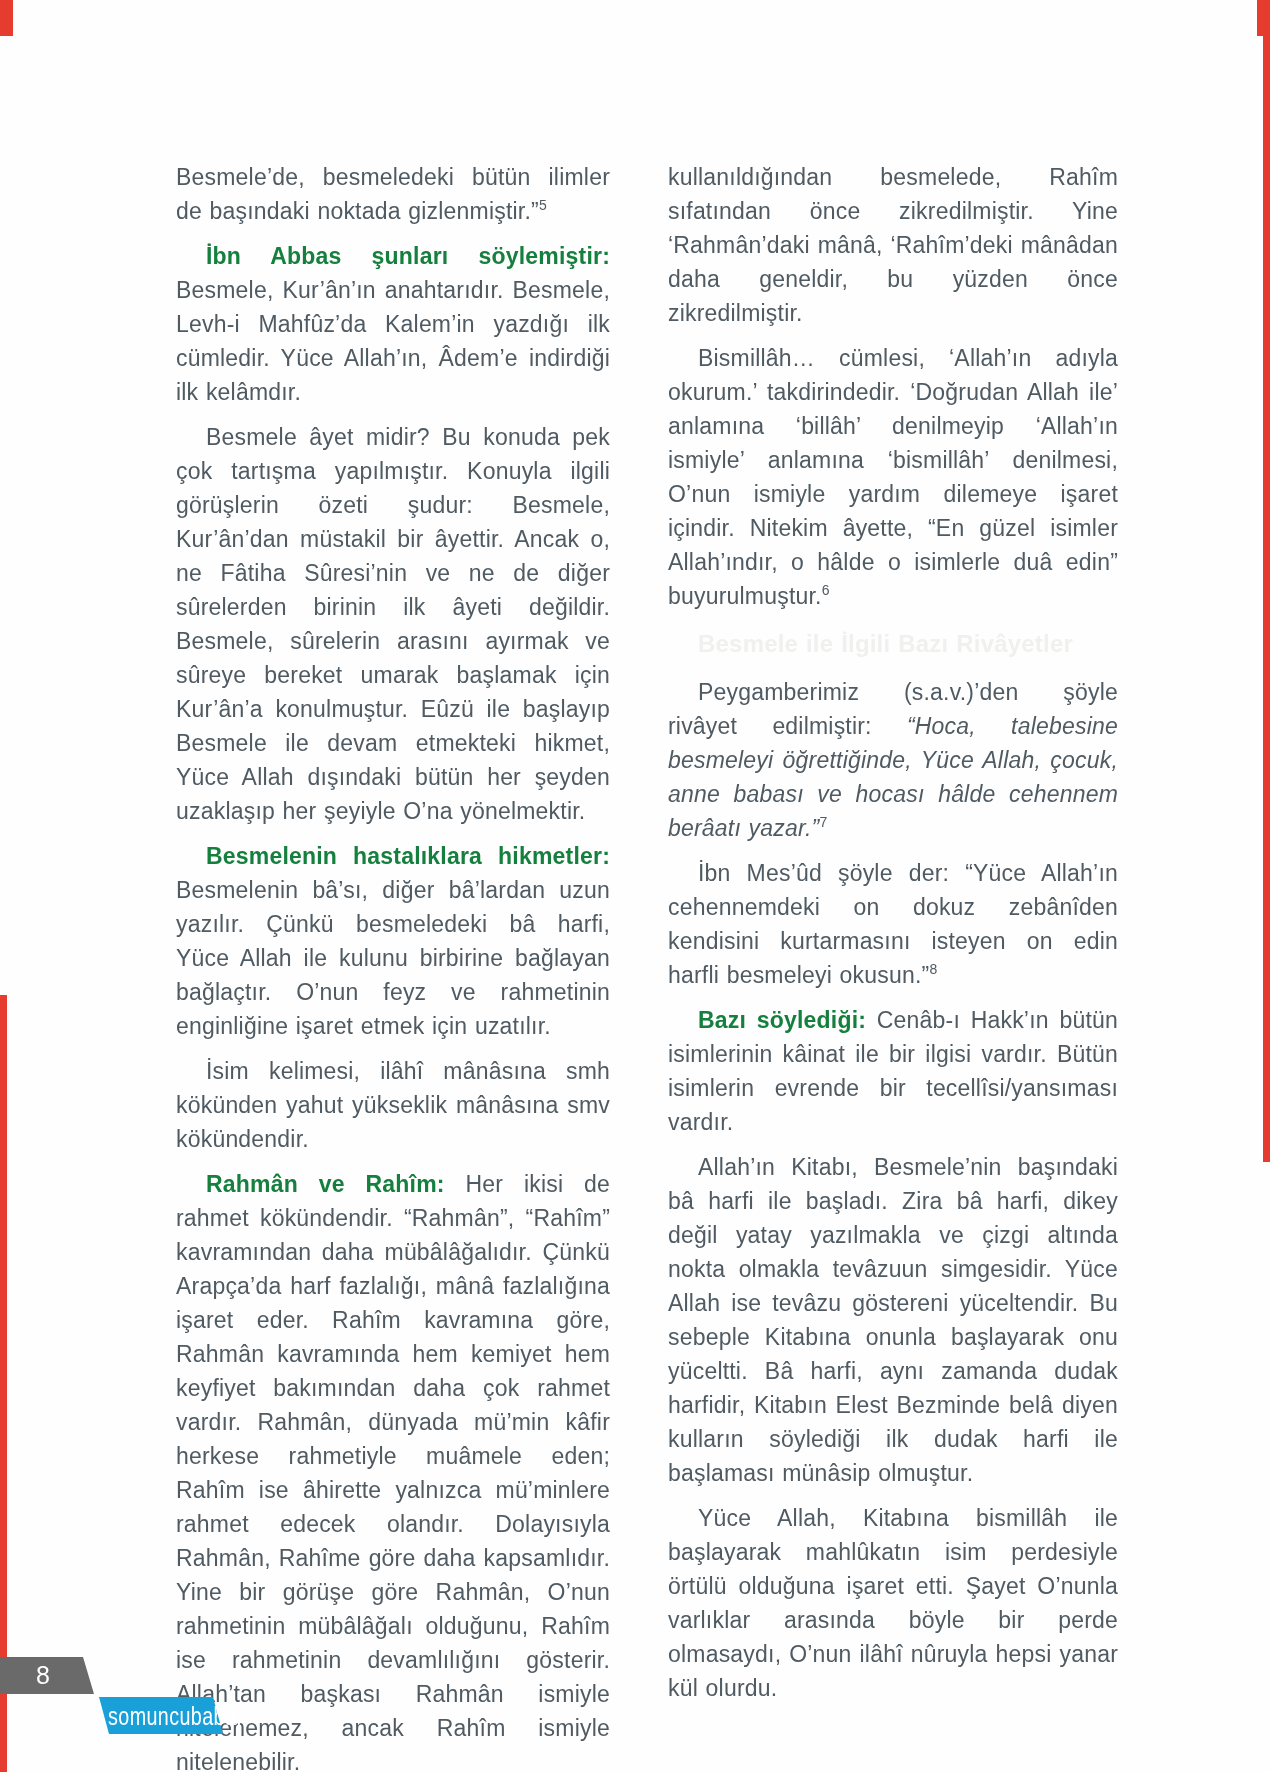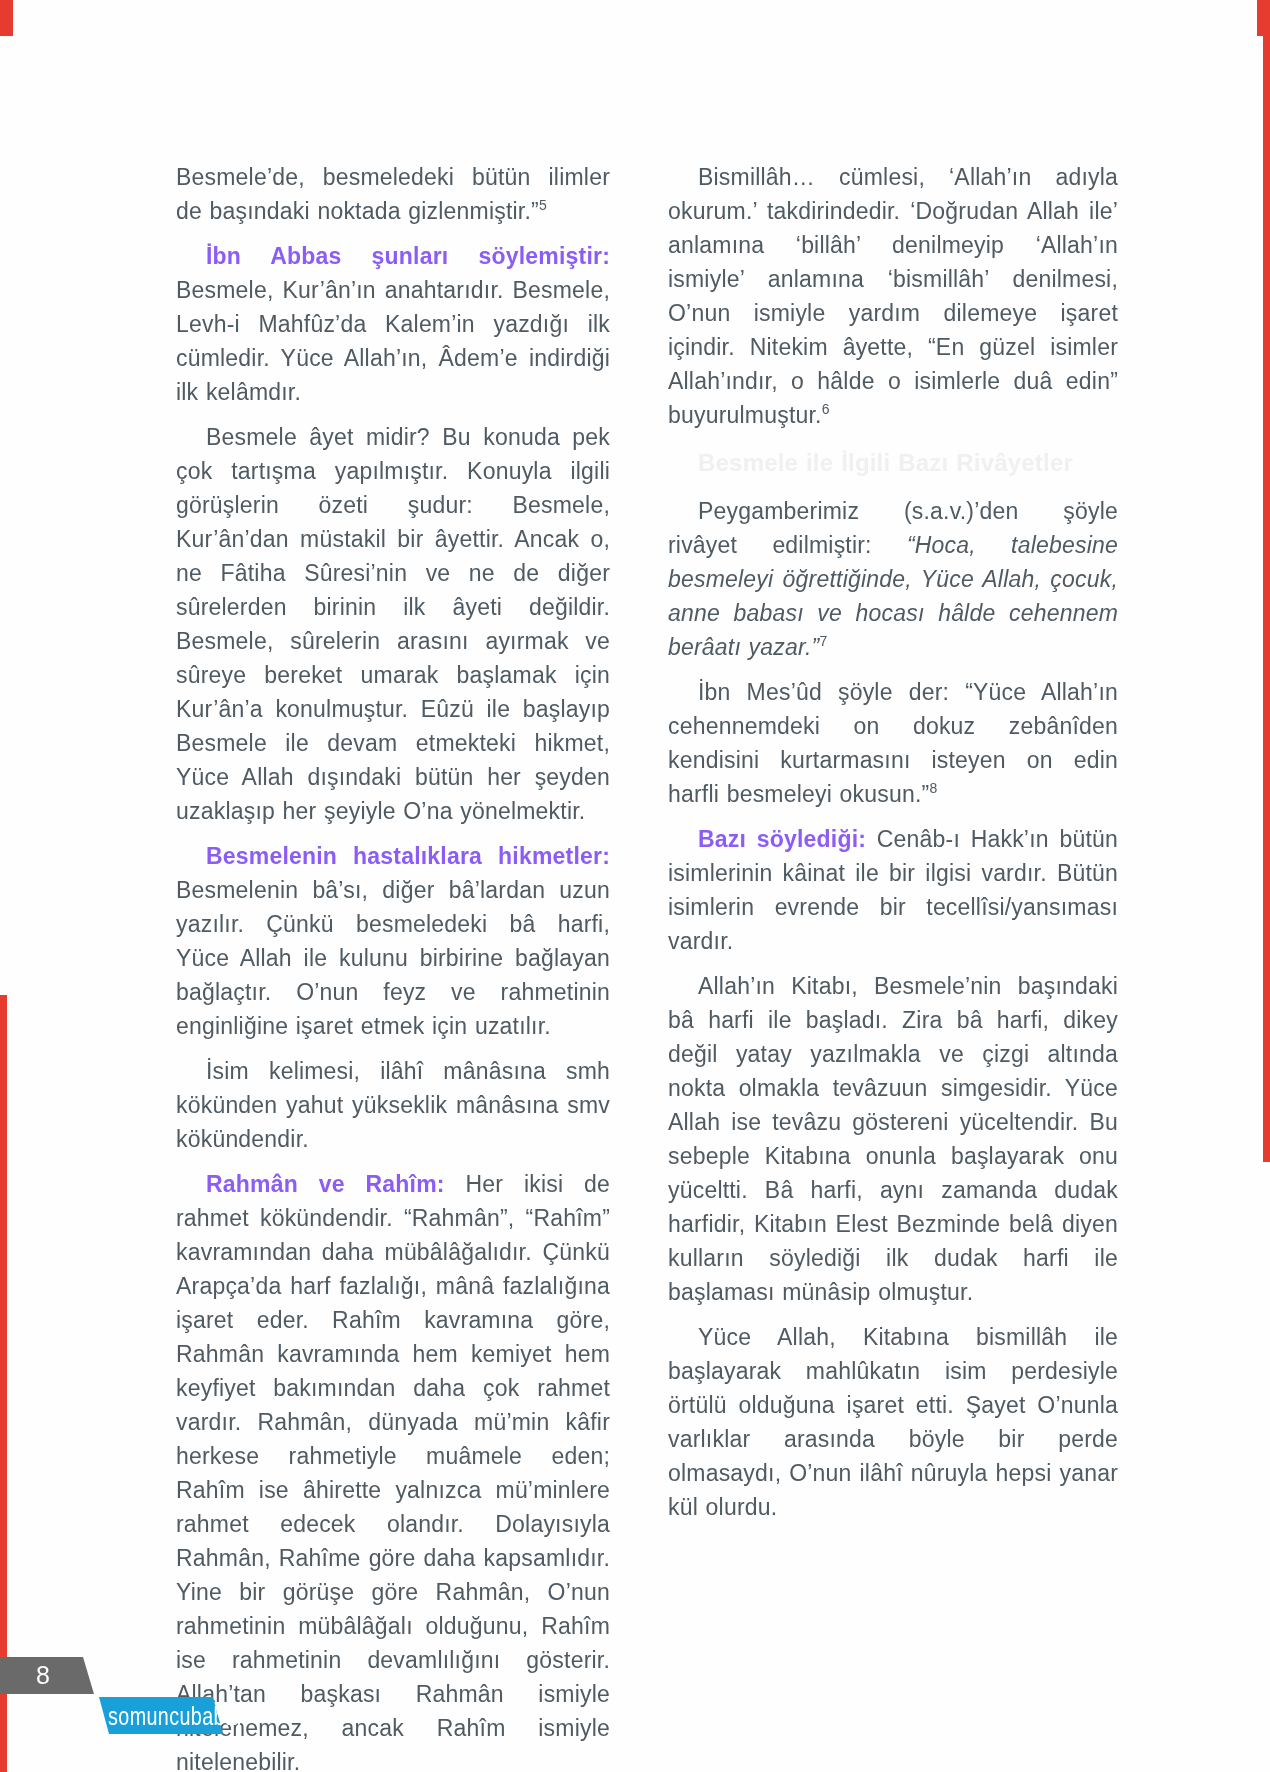--- a/index.html
+++ b/index.html
@@ -15,21 +15,21 @@
     position:absolute;top:160px;
     color:#4f5a62;
     font-size:23px;line-height:34px;
     text-align:justify;
     letter-spacing:0.2px;word-spacing:1px;
   }
   .col-left{left:176px;width:434px;}
   .col-right{left:668px;width:450px;}
   .para{margin:0 0 11px 0;text-indent:30px;}
   .noindent{text-indent:0;}
-  .lead{font-weight:bold;color:#8b5cf6;}
+  .lead{font-weight:bold;color:#15803d;}
   sup.fn{font-size:14px;line-height:0;vertical-align:super;letter-spacing:0;}
   i{font-style:italic;}
   
   .faint-heading{
     margin:14px 0 14px 0;
     font-size:24px;font-weight:bold;
     color:#f0f0ee;
     text-indent:30px;text-align:left;
     line-height:34px;
   }
@@ -83,20 +83,21 @@
 
     <p class="para"><span class="lead">Besmelenin hastalıklara hikmetler:</span><span> Besmelenin bâ’sı, diğer bâ’lardan uzun yazılır. Çünkü besmeledeki bâ harfi, Yüce Allah ile kulunu birbirine bağlayan bağlaçtır. O’nun feyz ve rahmetinin enginliğine işaret etmek için uzatılır.</span></p>
 
     <p class="para">İsim kelimesi, ilâhî mânâsına smh kökünden yahut yükseklik mânâsına smv kökündendir.</p>
 
     <p class="para"><span class="lead">Rahmân ve Rahîm:</span><span> Her ikisi de rahmet kökündendir. “Rahmân”, “Rahîm” kavramından daha mübâlâğalıdır. Çünkü Arapça’da harf fazlalığı, mânâ fazlalığına işaret eder. Rahîm kavramına göre, Rahmân kavramında hem kemiyet hem keyfiyet bakımından daha çok rahmet vardır. Rahmân, dünyada mü’min kâfir herkese rahmetiyle muâmele eden; Rahîm ise âhirette yalnızca mü’minlere rahmet edecek olandır. Dolayısıyla Rahmân, Rahîme göre daha kapsamlıdır. Yine bir görüşe göre Rahmân, O’nun rahmetinin mübâlâğalı olduğunu, Rahîm ise rahmetinin devamlılığını gösterir. Allah’tan başkası Rahmân ismiyle nitelenemez, ancak Rahîm ismiyle nitelenebilir.</span></p>
 
   </div>
 
   <div class="col col-right">
+    <p class="para noindent">kullanıldığından besmelede, Rahîm sıfatından önce zikredilmiştir. Yine ‘Rahmân’daki mânâ, ‘Rahîm’deki mânâdan daha geneldir, bu yüzden önce zikredilmiştir.</p>
 
     <p class="para"><span>Bismillâh… cümlesi, ‘Allah’ın adıyla okurum.’ takdirindedir. ‘Doğrudan Allah ile’ anlamına ‘billâh’ denilmeyip ‘Allah’ın ismiyle’ anlamına ‘bismillâh’ denilmesi, O’nun ismiyle yardım dilemeye işaret içindir. Nitekim âyette, “En güzel isimler Allah’ındır, o hâlde o isimlerle duâ edin” buyurulmuştur.</span><sup class="fn">6</sup></p>
 
     <p class="faint-heading">Besmele ile İlgili Bazı Rivâyetler</p>
 
     <p class="para"><span>Peygamberimiz (s.a.v.)’den şöyle rivâyet edilmiştir: </span><i>“Hoca, talebesine besmeleyi öğrettiğinde, Yüce Allah, çocuk, anne babası ve hocası hâlde cehennem berâatı yazar.”</i><sup class="fn">7</sup></p>
 
 
     <p class="para"><span>İbn Mes’ûd şöyle der: “Yüce Allah’ın cehennemdeki on dokuz zebânîden kendisini kurtarmasını isteyen on edin harfli besmeleyi okusun.”</span><sup class="fn">8</sup></p>
 

